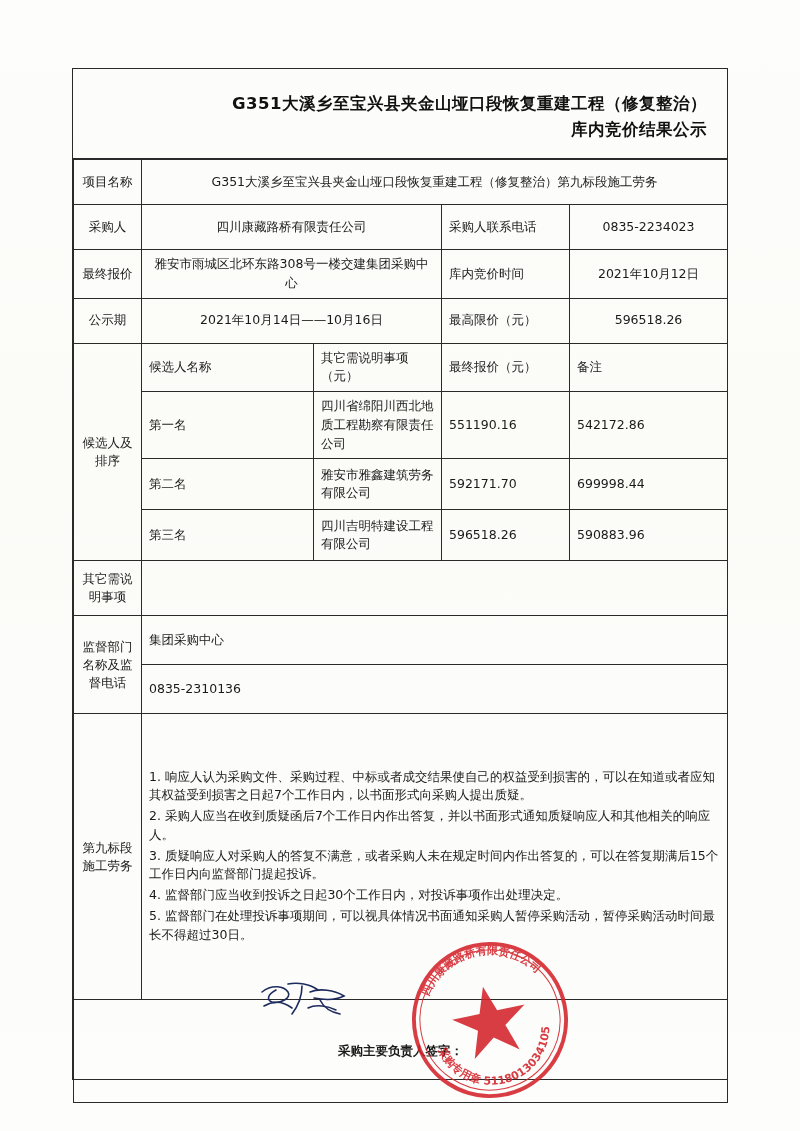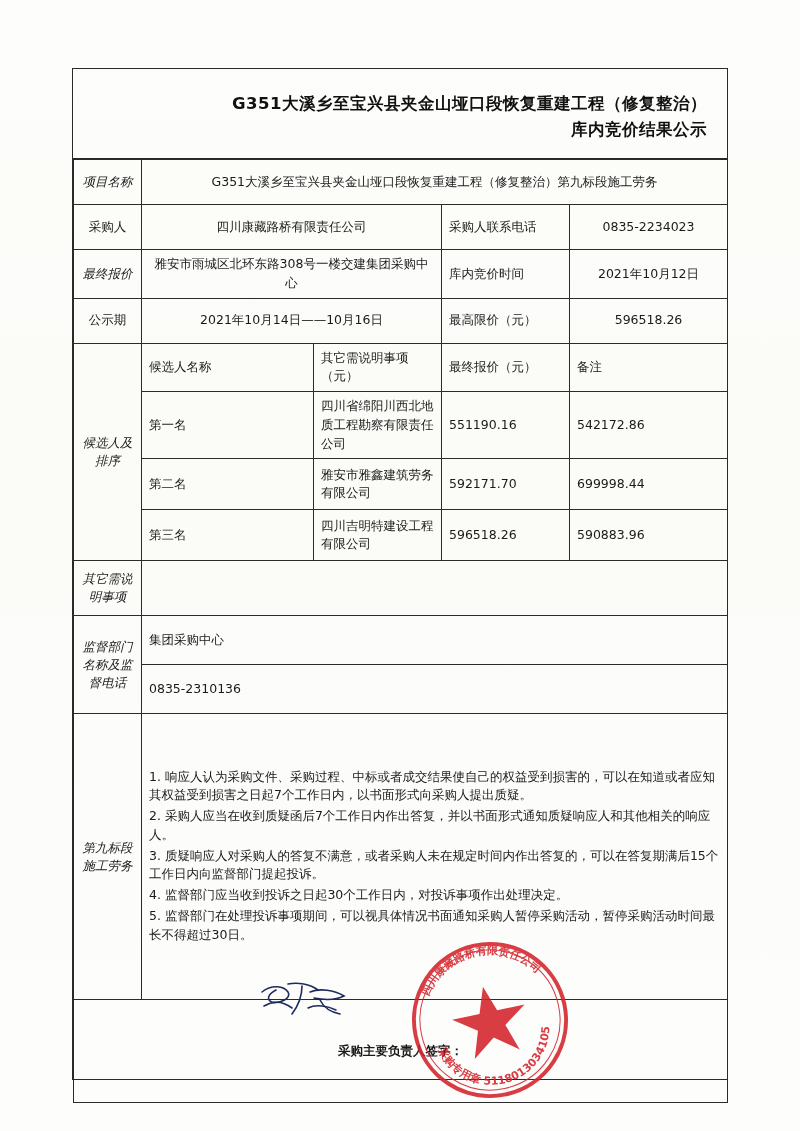--- a/index.html
+++ b/index.html
@@ -102,21 +102,20 @@
   .seal-text {
     font-size: 11px;
     fill: #d5232b;
     font-family: "DejaVu Sans", "Liberation Sans", sans-serif;
     font-weight: bold;
   }
   .label-stack {
     display: block;
     text-align: center;
     line-height: 1.45;
-    font-style: italic;
   }
 </style>
 </head>
 <body>
 
 <div class="page">
 
   <div class="sheet">
 
     <div class="title-block">

